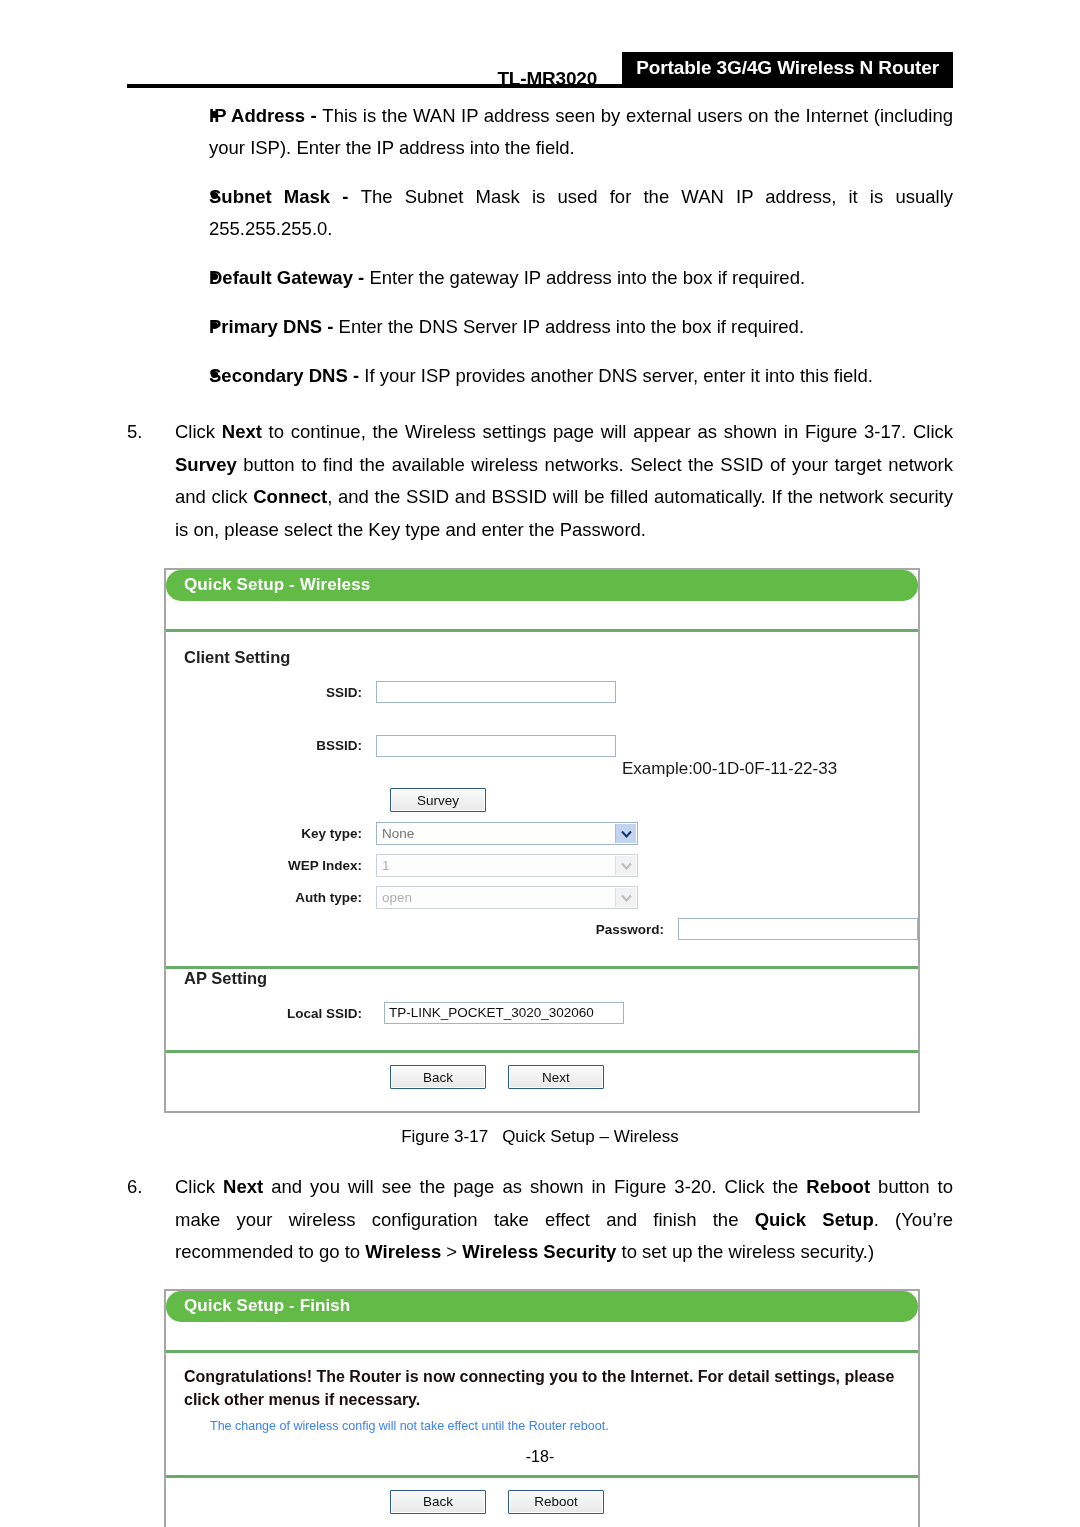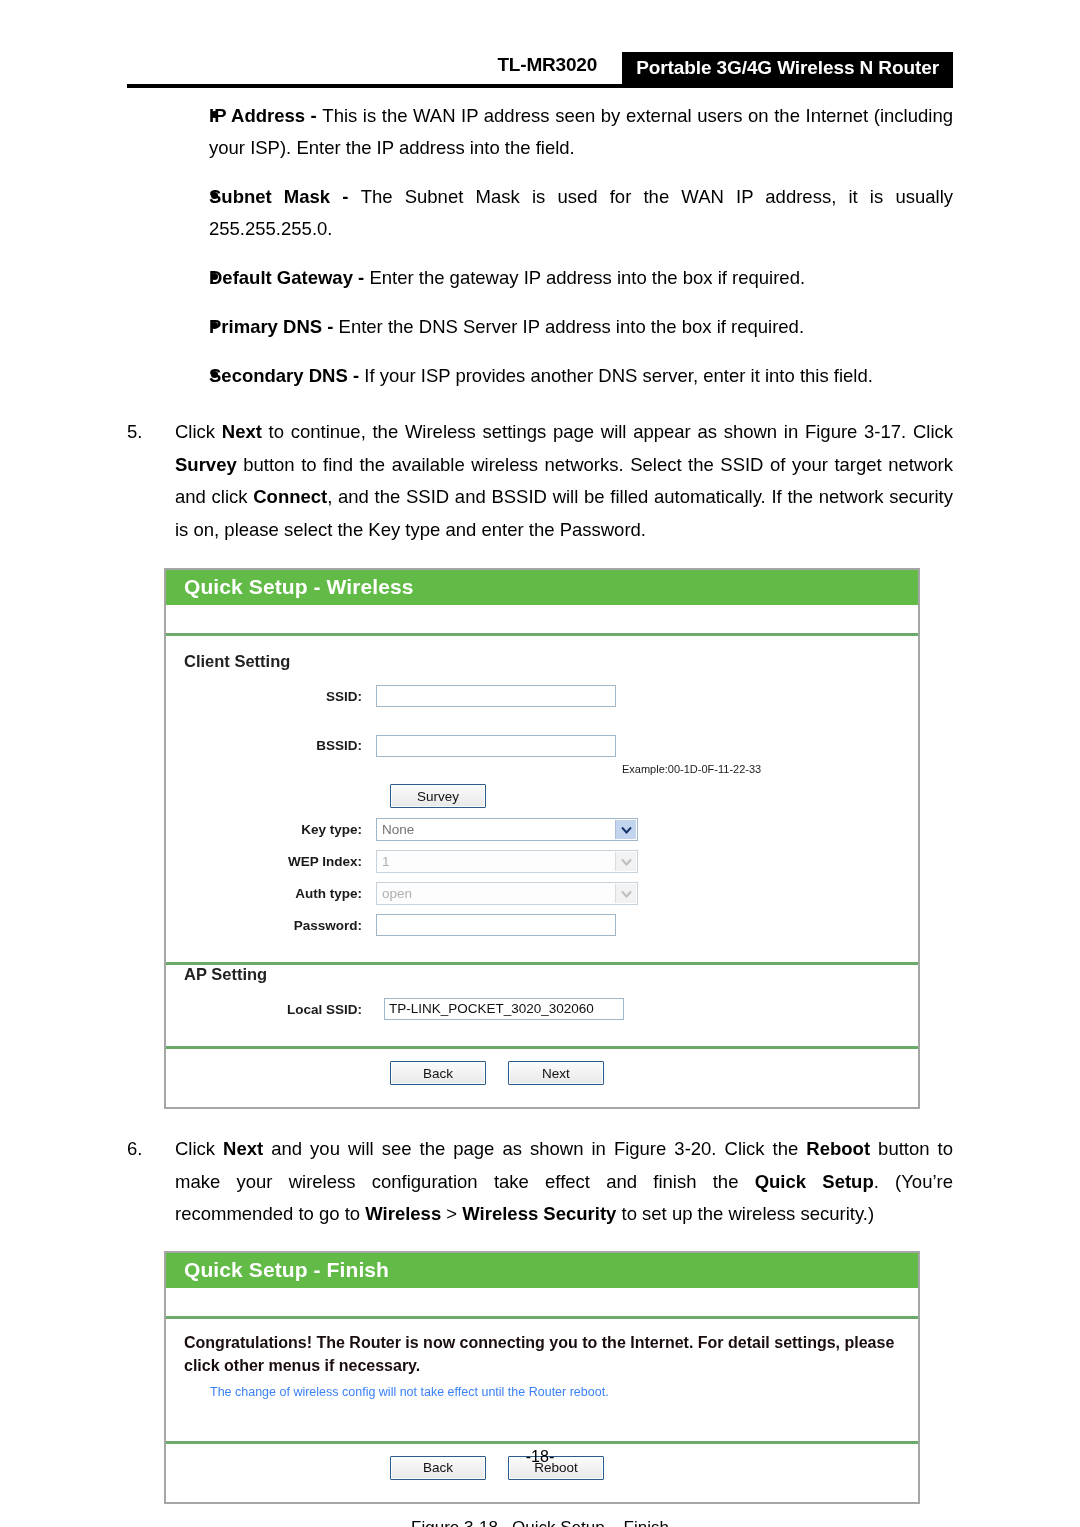--- a/index.html
+++ b/index.html
@@ -20,21 +20,21 @@
   .page-header {
     position: absolute;
     left: 127px;
     top: 52px;
     width: 826px;
     height: 34px;
   }
   .header-model {
     position: absolute;
     right: 356px;
-    top: 2px;
+    top: 16px;
     font-size: 19px;
     font-weight: bold;
     letter-spacing: -0.2px;
     white-space: nowrap;
     color: #000;
   }
   .header-banner {
     position: absolute;
     right: 0;
     top: 0;
@@ -106,24 +106,25 @@
 
   
   .ui-panel {
     border: 2px solid #a6a6a6;
     background: #ffffff;
     box-sizing: border-box;
   }
   .ui-title {
     background: #62bb46;
     color: #ffffff;
-    font-size: 21px;
+    font-size: 17px;
     font-weight: bold;
     padding: 5px 0 6px 18px;
     letter-spacing: 0.1px;
+    border-radius: 15px;
   }
   .ui-titlegap {
     height: 28px;
     background: #fff;
     border-bottom: 3px solid #6aab6a;
   }
   .ui-body {
     padding: 16px 0 10px 0;
     background: #fff;
   }
@@ -156,21 +157,21 @@
     box-sizing: border-box;
     font-size: 13.5px;
     line-height: 20px;
     padding: 0 4px;
     color: #111;
     font-family: "Liberation Sans", sans-serif;
     white-space: nowrap;
     overflow: hidden;
   }
   .ui-hint {
-    font-size: 11px;
+    font-size: 17px;
     color: #1a1a1a;
     margin-left: 6px;
     white-space: nowrap;
     margin-top: 47px;
   }
   .ui-select {
     width: 262px;
     height: 23px;
     border: 1px solid #9fb6c9;
     background: #ffffff;
@@ -357,21 +358,21 @@
           <div class="ui-select disabled">
             <span class="sel-text">open</span>
             <span class="sel-arrow">
               <svg width="11" height="8" viewBox="0 0 11 8">
                   <path d="M1 1.5 L5.5 6.5 L10 1.5" fill="none" stroke="#bdbdbd" stroke-width="2"></path>
                 </svg>
             </span>
           </div>
         </div>
 
-        <div class="ui-row" style="margin-bottom:26px;">
+        <div class="ui-row" style="margin-bottom:26px;justify-content:flex-end;">
           <div class="ui-label">Password:</div>
           <div class="ui-input"></div>
         </div>
 
         <div class="ui-sep"></div>
 
         <div class="ui-section-head" style="">AP Setting</div>
 
         <div class="ui-row" style="margin-bottom:26px;gap:8px;">
           <div class="ui-label">Local SSID:</div>
@@ -381,20 +382,23 @@
         <div class="ui-sep"></div>
 
         <div class="ui-btnbar">
           <div class="ui-btn">Back</div>
           <div class="ui-btn">Next</div>
         </div>
       </div>
     </div>
   </div>
 
+  <div class="fig-caption">
+    <span>Figure 3-17</span><span class="gap"></span><span>Quick Setup – Wireless</span>
+  </div>
 
   <p class="num-para" style="margin-top:24px;">
     <span class="num">6.</span><span>Click </span><b>Next</b><span> and you will see the page as shown in Figure 3-20. Click the </span><b>Reboot</b><span> button to make your wireless configuration take effect and finish the </span><b>Quick Setup</b><span>. (You’re recommended to go to </span><b>Wireless</b><span> &gt; </span><b>Wireless Security</b><span> to set up the wireless security.)</span>
   </p>
 
   <div style="margin-top:20px; padding-left:37px; padding-right:33px;">
     <div class="ui-panel">
       <div class="ui-title">Quick Setup - Finish</div>
       <div class="ui-titlegap"></div>
       <div class="ui-body" style="padding-top:8px;">

